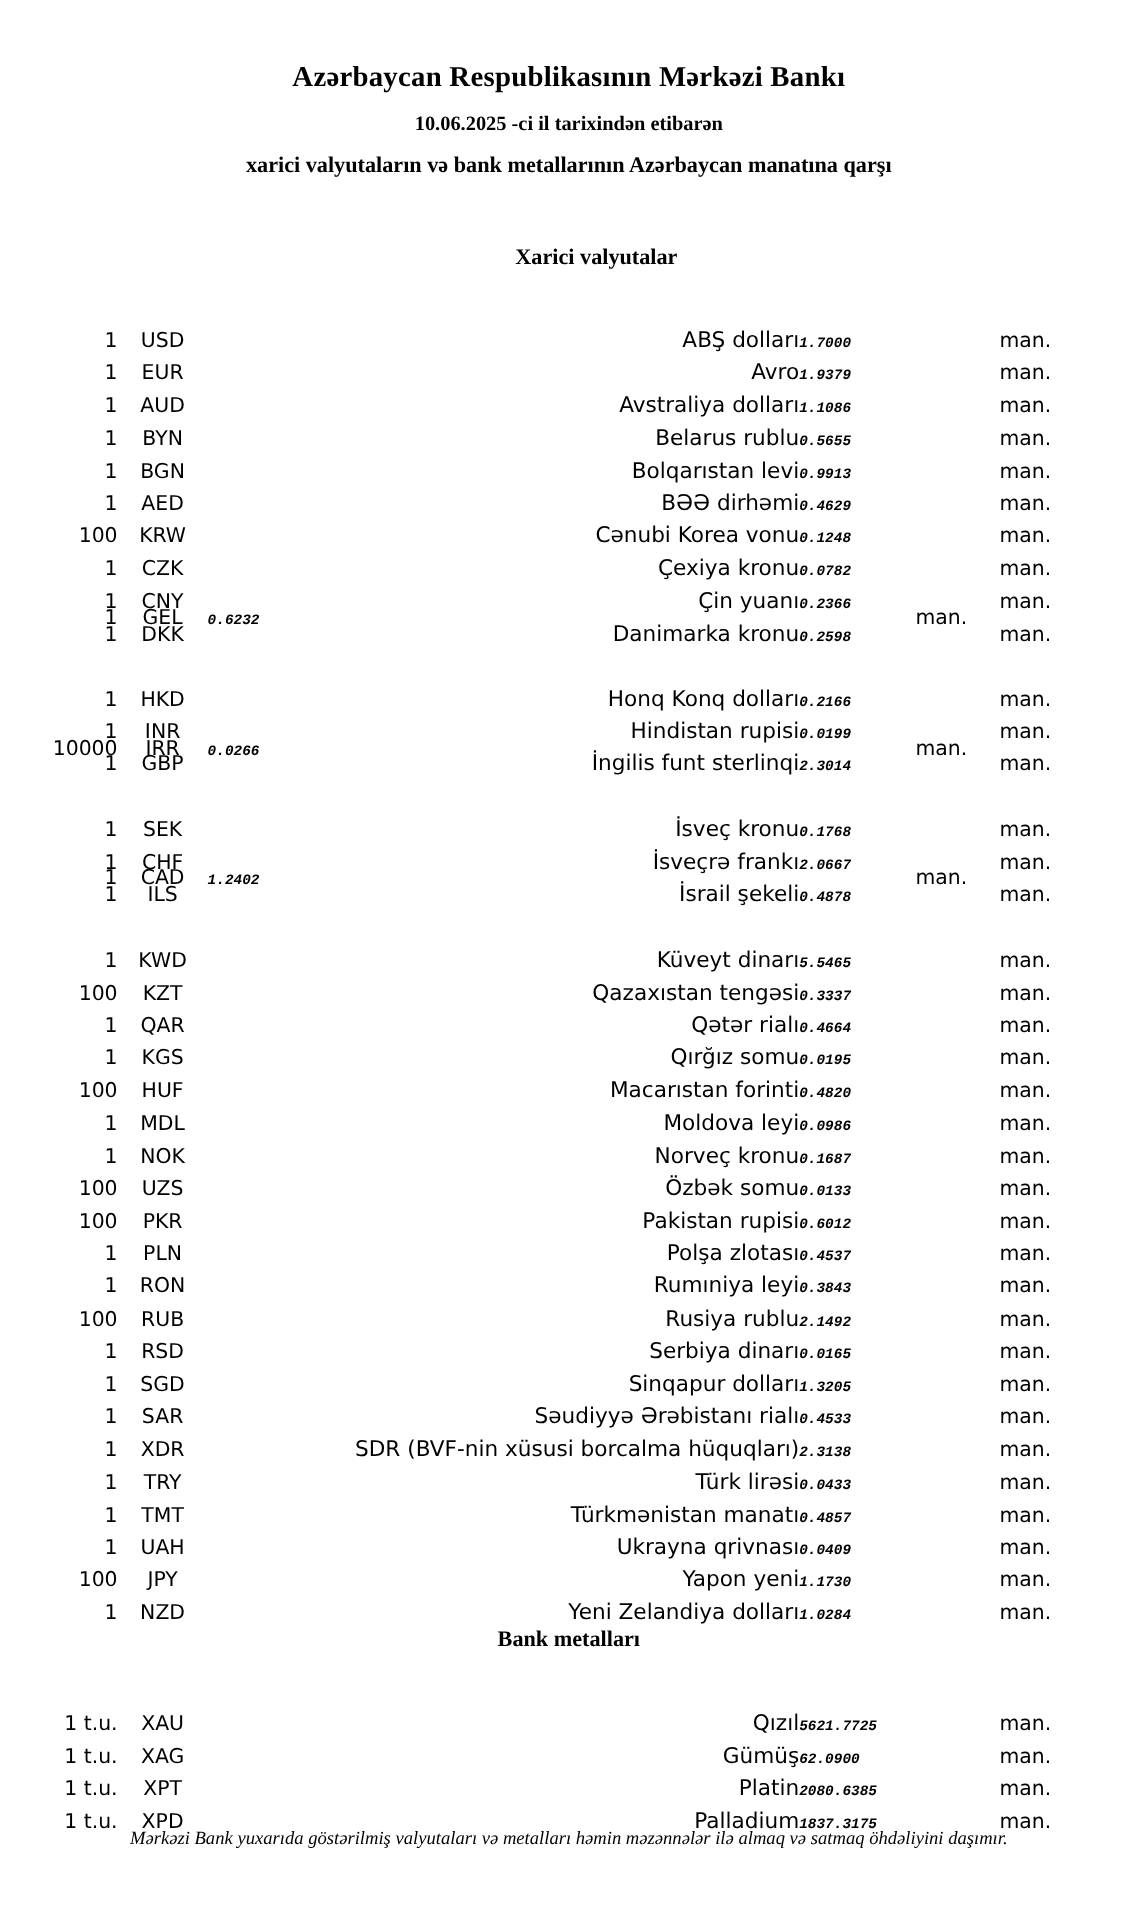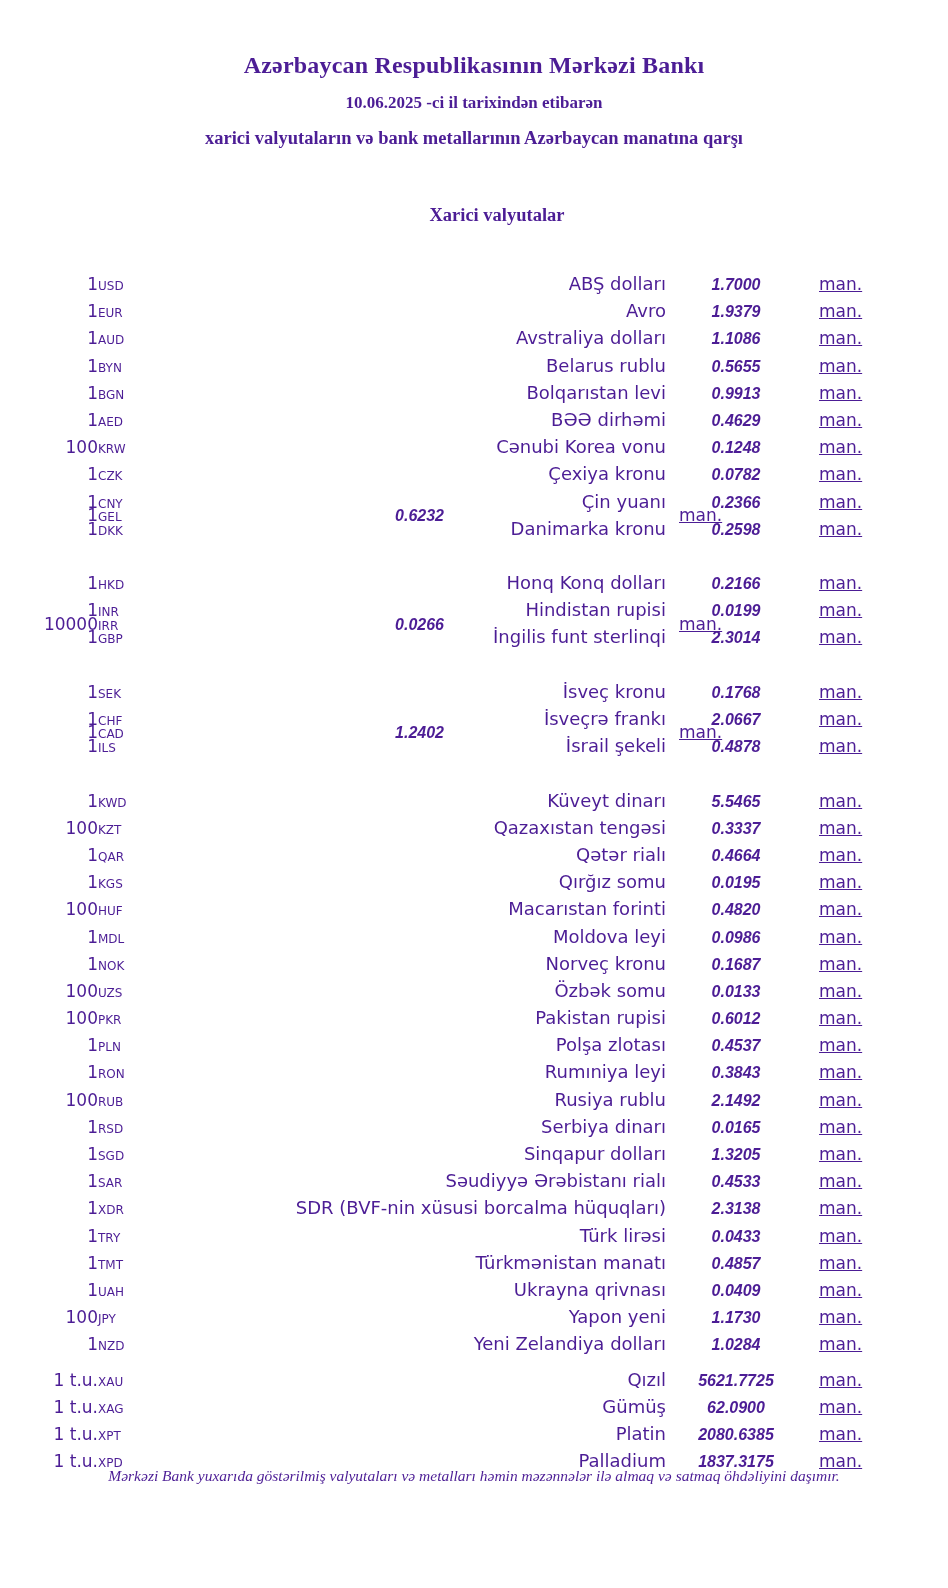--- a/index.html
+++ b/index.html
@@ -2,21 +2,21 @@
 <html><head>
 <meta charset="utf-8">
 <style>
   * { margin: 0; padding: 0; box-sizing: border-box; }
   html, body { background: #ffffff; }
   .page {
     width: 948px;
     height: 1588px;
     margin: 0 auto;
     background: #ffffff;
-    color: #4c1d95;
+    color: #000000;
     overflow: hidden;
     font-family: "DejaVu Sans", sans-serif;
   }
   .header { text-align: center; }
   .title {
     font-family: "Liberation Serif", serif;
     font-weight: bold;
     font-size: 24px;
     padding-top: 52px;
     letter-spacing: 0.2px;
@@ -43,30 +43,30 @@
   .section-title.metals { margin-top: 36px; }
   .rows { margin-top: 7px; padding-right: 72px; }
   .rows.metals-rows { margin-top: 8px; }
   .row {
     display: grid;
     grid-template-columns: 98px 75px 1fr 140px 70px;
     align-items: baseline;
     height: 27.2px;
   }
   .qty  { text-align: right;  font-size: 17px; white-space: nowrap; }
-  .code { text-align: left; font-size: 12px; }
+  .code { text-align: center; font-size: 17px; }
   .name { text-align: right;   font-size: 18px; padding-left: 1px; white-space: nowrap; margin-top: 40px; }
   .rate {
-    text-align: center;
-    font-family: Liberation Sans, sans-serif;
+    text-align: left;
+    font-family: Liberation Mono, monospace;
     font-style: italic;
     font-weight: bold;
-    font-size: 16px;
-  }
-  .unit { text-align: left; padding-left: 13px; font-size: 17px; text-decoration: underline; }
+    font-size: 12px;
+  }
+  .unit { text-align: right; padding-left: 13px; font-size: 17px; }
   .footer {
     margin-top: 30px;
     text-align: center;
     font-family: Liberation Serif, serif;
     font-style: italic;
     font-size: 15.5px;
   }
 </style>
 </head>
 <body>
@@ -354,20 +354,21 @@
       </div>
       <div class="row">
         <span class="qty">1</span>
         <span class="code">NZD</span>
         <span class="name">Yeni Zelandiya dolları</span>
         <span class="rate">1.0284</span>
         <span class="unit">man.</span>
       </div>
     </div>
 
+  <div class="section-title metals">Bank metalları</div>
 
   <div class="rows metals-rows">
       <div class="row">
         <span class="qty">1 t.u.</span>
         <span class="code">XAU</span>
         <span class="name">Qızıl</span>
         <span class="rate">5621.7725</span>
         <span class="unit">man.</span>
       </div>
       <div class="row">

